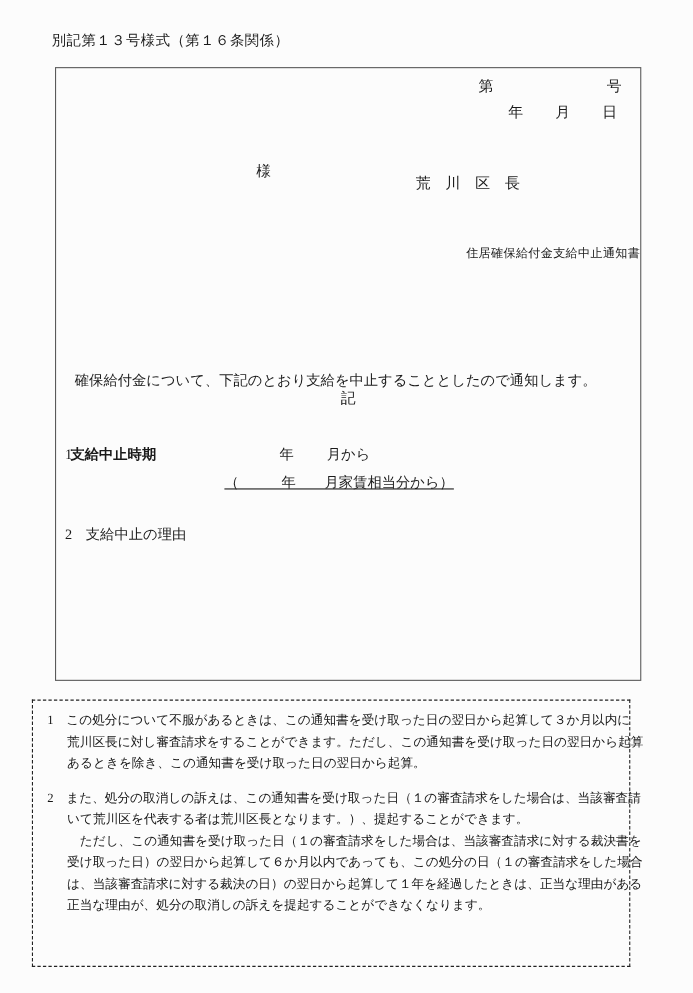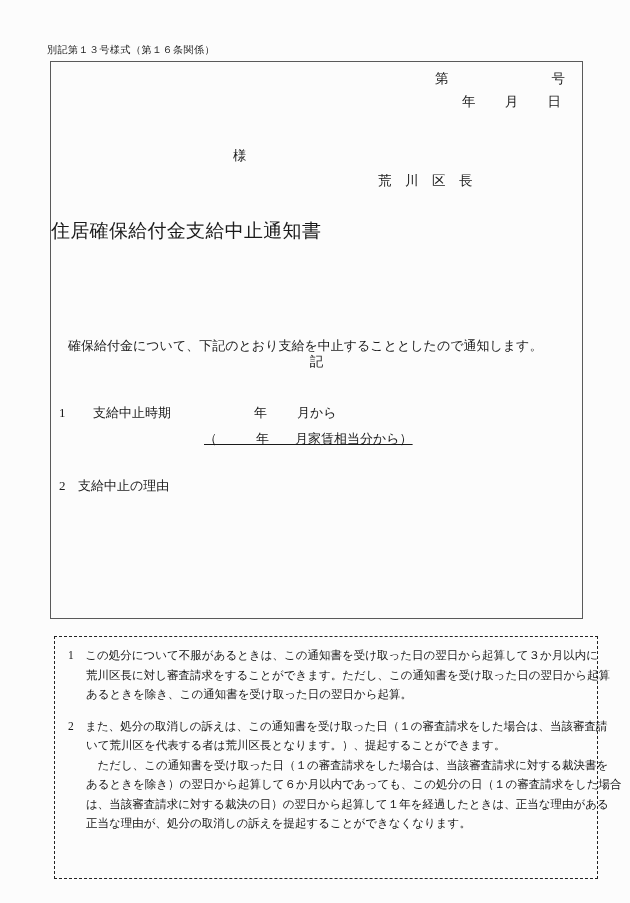--- a/index.html
+++ b/index.html
@@ -6,59 +6,59 @@
   .page{
     position:relative;
     width:630px;height:903px;
     margin:0 auto;
     background:#fcfcfc;
     font-family:"Liberation Serif","DejaVu Serif",serif;
     color:#1a1a1a;
     overflow:hidden;
   }
   .form-label{
-    position:absolute;left:47px;top:43px;
-    font-size:10px;letter-spacing:.5px;white-space:pre;
+    position:absolute;left:47px;top:28px;
+    font-size:13px;letter-spacing:.5px;white-space:pre;
   }
   
   .main-box{
     position:absolute;left:50px;top:61px;
     width:531px;height:556px;
     border:1px solid #5a5a5a;
     font-size:13px;line-height:18px;
   }
   .docno-row{
     position:absolute;top:8px;left:384px;width:130px;
     display:flex;justify-content:space-between;
     font-size:13.5px;
   }
   .date-row{
     position:absolute;top:31px;left:411px;width:99px;
     display:flex;justify-content:space-between;
     font-size:13.5px;
   }
   .addressee{position:absolute;top:85px;left:182px;font-size:13.5px;}
-  .issuer{position:absolute;top:110px;left:327px;font-size:13.5px;white-space:pre;}
+  .issuer{position:absolute;top:96px;left:327px;font-size:13.5px;white-space:pre;}
   .doc-title{
     position:absolute;top:160px;left:0;width:100%;
-    text-align:left;font-size:19px;letter-spacing:.3px;
+    text-align:right;font-size:11px;letter-spacing:.3px;
   }
   .body-para{
     position:absolute;top:219px;left:17px;width:500px;
     line-height:26px;white-space:pre;
   }
   .record-mark{
     position:absolute;top:291px;left:0;width:100%;
     text-align:center;font-size:13.5px;
   }
   .item-row{position:absolute;left:0;width:100%;height:18px;}
   .item-row span{position:absolute;white-space:pre;}
   
   .appeal-box{
-    position:absolute;left:54px;top:636px;
+    position:absolute;left:29px;top:636px;
     width:544px;height:243px;
     border:1px dashed #222;
     box-sizing:border-box;
     padding:9px 12px 0 13px;
     font-size:11.5px;line-height:19.5px;
     color:#151515;
   }
   .appeal-para .ln{margin-left:18px;white-space:pre;}
   .appeal-para .ln.first{margin-left:0;}
   .appeal-para.second{margin-top:12px;}
@@ -90,21 +90,21 @@
     <div class="doc-title">住居確保給付金支給中止通知書</div>
 
     <div class="body-para">
       <div>確保給付金について、下記のとおり支給を中止することとしたので通知します。</div>
     </div>
 
     <div class="record-mark">記</div>
 
     <div class="item-row" style="top:342px;">
       <span style="left:8px;">1</span>
-      <span style="left:42px;">支給中止時期</span>
+      <span style="left:13px;font-weight:bold;">支給中止時期</span>
       <span style="left:203px;">年</span>
       <span style="left:246px;">月から</span>
     </div>
 
     <div class="item-row" style="top:368px;">
       <span style="left:153px;text-decoration:underline;">（　　　年　　月家賃相当分から）</span>
     </div>
 
     <div class="item-row" style="top:415px;">
       <span style="left:8px;">2</span>
@@ -118,20 +118,20 @@
     <div class="appeal-para first">
       <div class="ln first">1　この処分について不服があるときは、この通知書を受け取った日の翌日から起算して３か月以内に</div>
       <div class="ln">荒川区長に対し審査請求をすることができます。ただし、この通知書を受け取った日の翌日から起算</div>
       <div class="ln">あるときを除き、この通知書を受け取った日の翌日から起算。</div>
     </div>
 
     <div class="appeal-para second">
       <div class="ln first">2　また、処分の取消しの訴えは、この通知書を受け取った日（１の審査請求をした場合は、当該審査請</div>
       <div class="ln">いて荒川区を代表する者は荒川区長となります。）、提起することができます。</div>
       <div class="ln">　ただし、この通知書を受け取った日（１の審査請求をした場合は、当該審査請求に対する裁決書を</div>
-      <div class="ln">あるときを除き）の翌日から起算して６か月以内であっても、この処分の日（１の審査請求をした場合</div>
+      <div class="ln">受け取った日）の翌日から起算して６か月以内であっても、この処分の日（１の審査請求をした場合</div>
       <div class="ln">は、当該審査請求に対する裁決の日）の翌日から起算して１年を経過したときは、正当な理由がある</div>
       <div class="ln">正当な理由が、処分の取消しの訴えを提起することができなくなります。</div>
     </div>
 
   </div>
 
 </div>
 
 </body></html>

